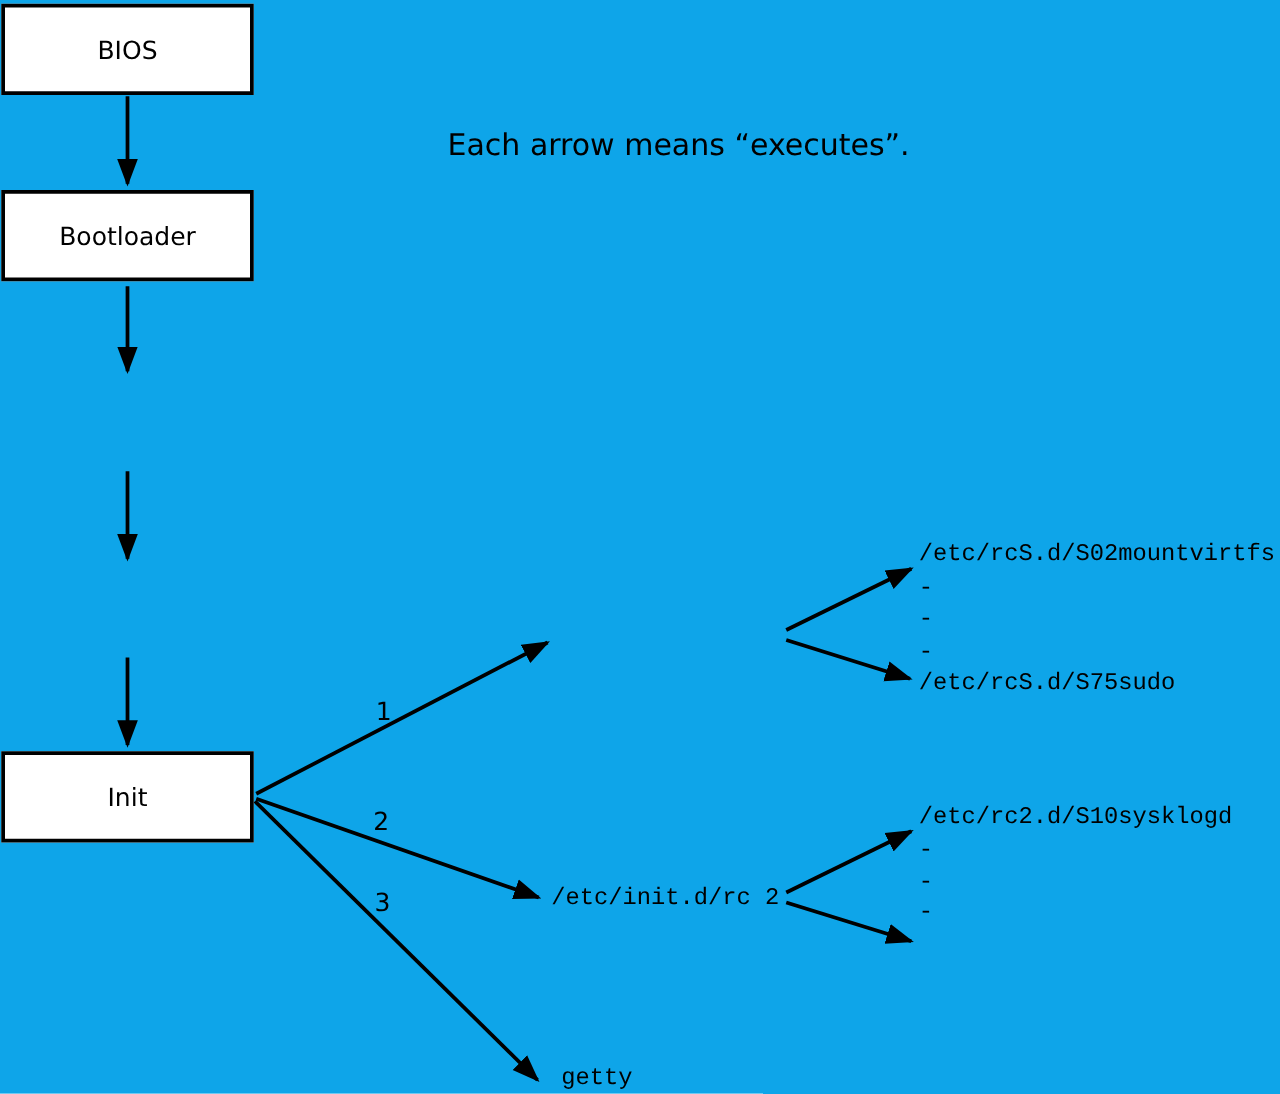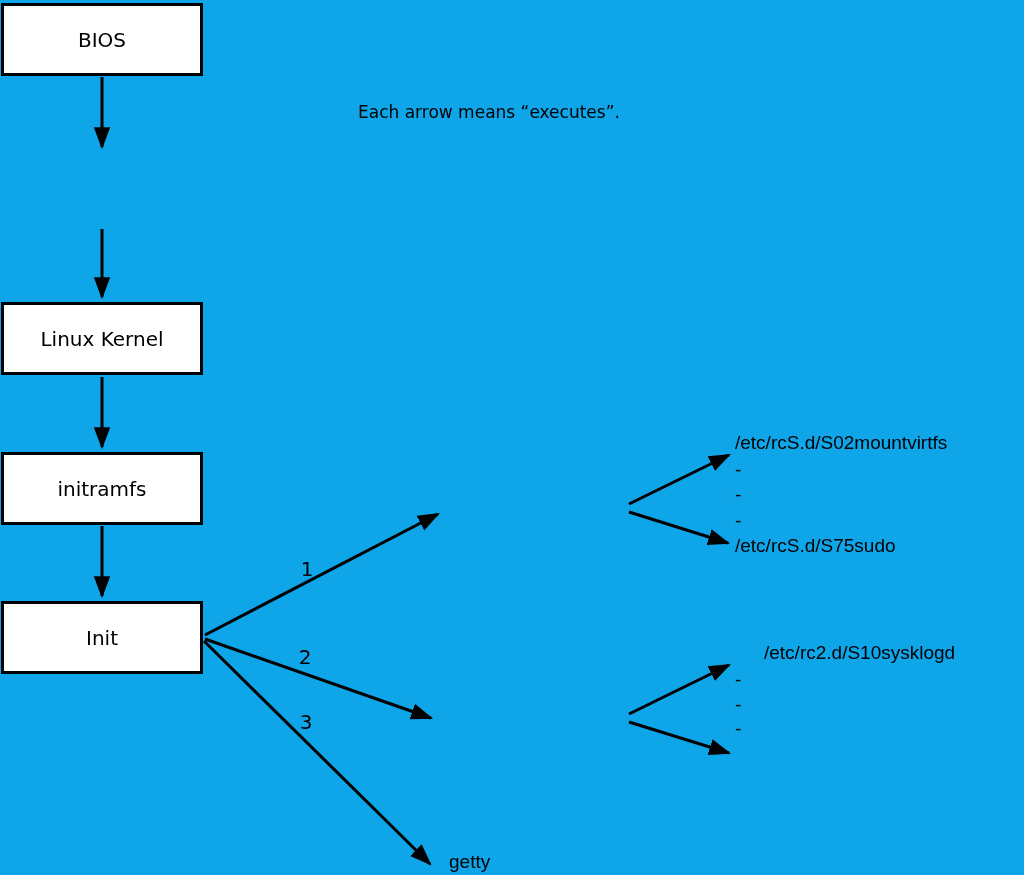--- a/index.html
+++ b/index.html
@@ -16,25 +16,25 @@
     position:absolute;
     left:1px;width:202px;height:73px;
     border:3px solid #000;
     background:#fff;
     box-sizing:border-box;
     display:flex;align-items:center;justify-content:center;
     font-size:20px;
   }
   .note{
     position:absolute;left:358px;top:102px;
-    font-size:17px;white-space:nowrap;
+    font-size:24px;white-space:nowrap;
   }
   .mono{
     position:absolute;
-    font-family:Liberation Sans, sans-serif;
+    font-family:Liberation Mono, monospace;
     font-size:19px;line-height:22px;white-space:nowrap;
   }
   .num{
     position:absolute;
     font-size:20px;width:22px;text-align:center;
   }
 </style>
 </head>
 <body>
 
@@ -60,42 +60,40 @@
       <line x1="629" y1="512" x2="728" y2="543" marker-end="url(#ah)"></line>
 
       <line x1="629" y1="714" x2="729" y2="665" marker-end="url(#ah)"></line>
       <line x1="629" y1="722" x2="729" y2="753" marker-end="url(#ah)"></line>
     </g>
   </svg>
 
   <div class="box" style="top:3px">
     <span>BIOS</span>
   </div>
-  <div class="box" style="top:302px">
-    <span>Linux Kernel</span>
-  </div>
-  <div class="box" style="top:452px">
-    <span>initramfs</span>
+  <div class="box" style="top:152px">
+    <span>Bootloader</span>
   </div>
   <div class="box" style="top:601px">
     <span>Init</span>
   </div>
 
   <div class="note">Each arrow means “executes”.</div>
 
   <div class="num" style="left:296px;top:557px">1</div>
   <div class="num" style="left:294px;top:645px">2</div>
   <div class="num" style="left:295px;top:710px">3</div>
 
   <div class="mono" style="left:735px;top:432px">/etc/rcS.d/S02mountvirtfs</div>
   <div class="mono" style="left:735px;top:459px">-</div>
   <div class="mono" style="left:735px;top:484px">-</div>
   <div class="mono" style="left:735px;top:510px">-</div>
   <div class="mono" style="left:735px;top:535px">/etc/rcS.d/S75sudo</div>
 
-  <div class="mono" style="left:764px;top:642px">/etc/rc2.d/S10sysklogd</div>
+  <div class="mono" style="left:441px;top:707px">/etc/init.d/rc 2</div>
+  <div class="mono" style="left:735px;top:642px">/etc/rc2.d/S10sysklogd</div>
   <div class="mono" style="left:735px;top:669px">-</div>
   <div class="mono" style="left:735px;top:694px">-</div>
   <div class="mono" style="left:735px;top:718px">-</div>
 
   <div class="mono" style="left:449px;top:851px">getty</div>
 
 </div>
 
 </body></html>

